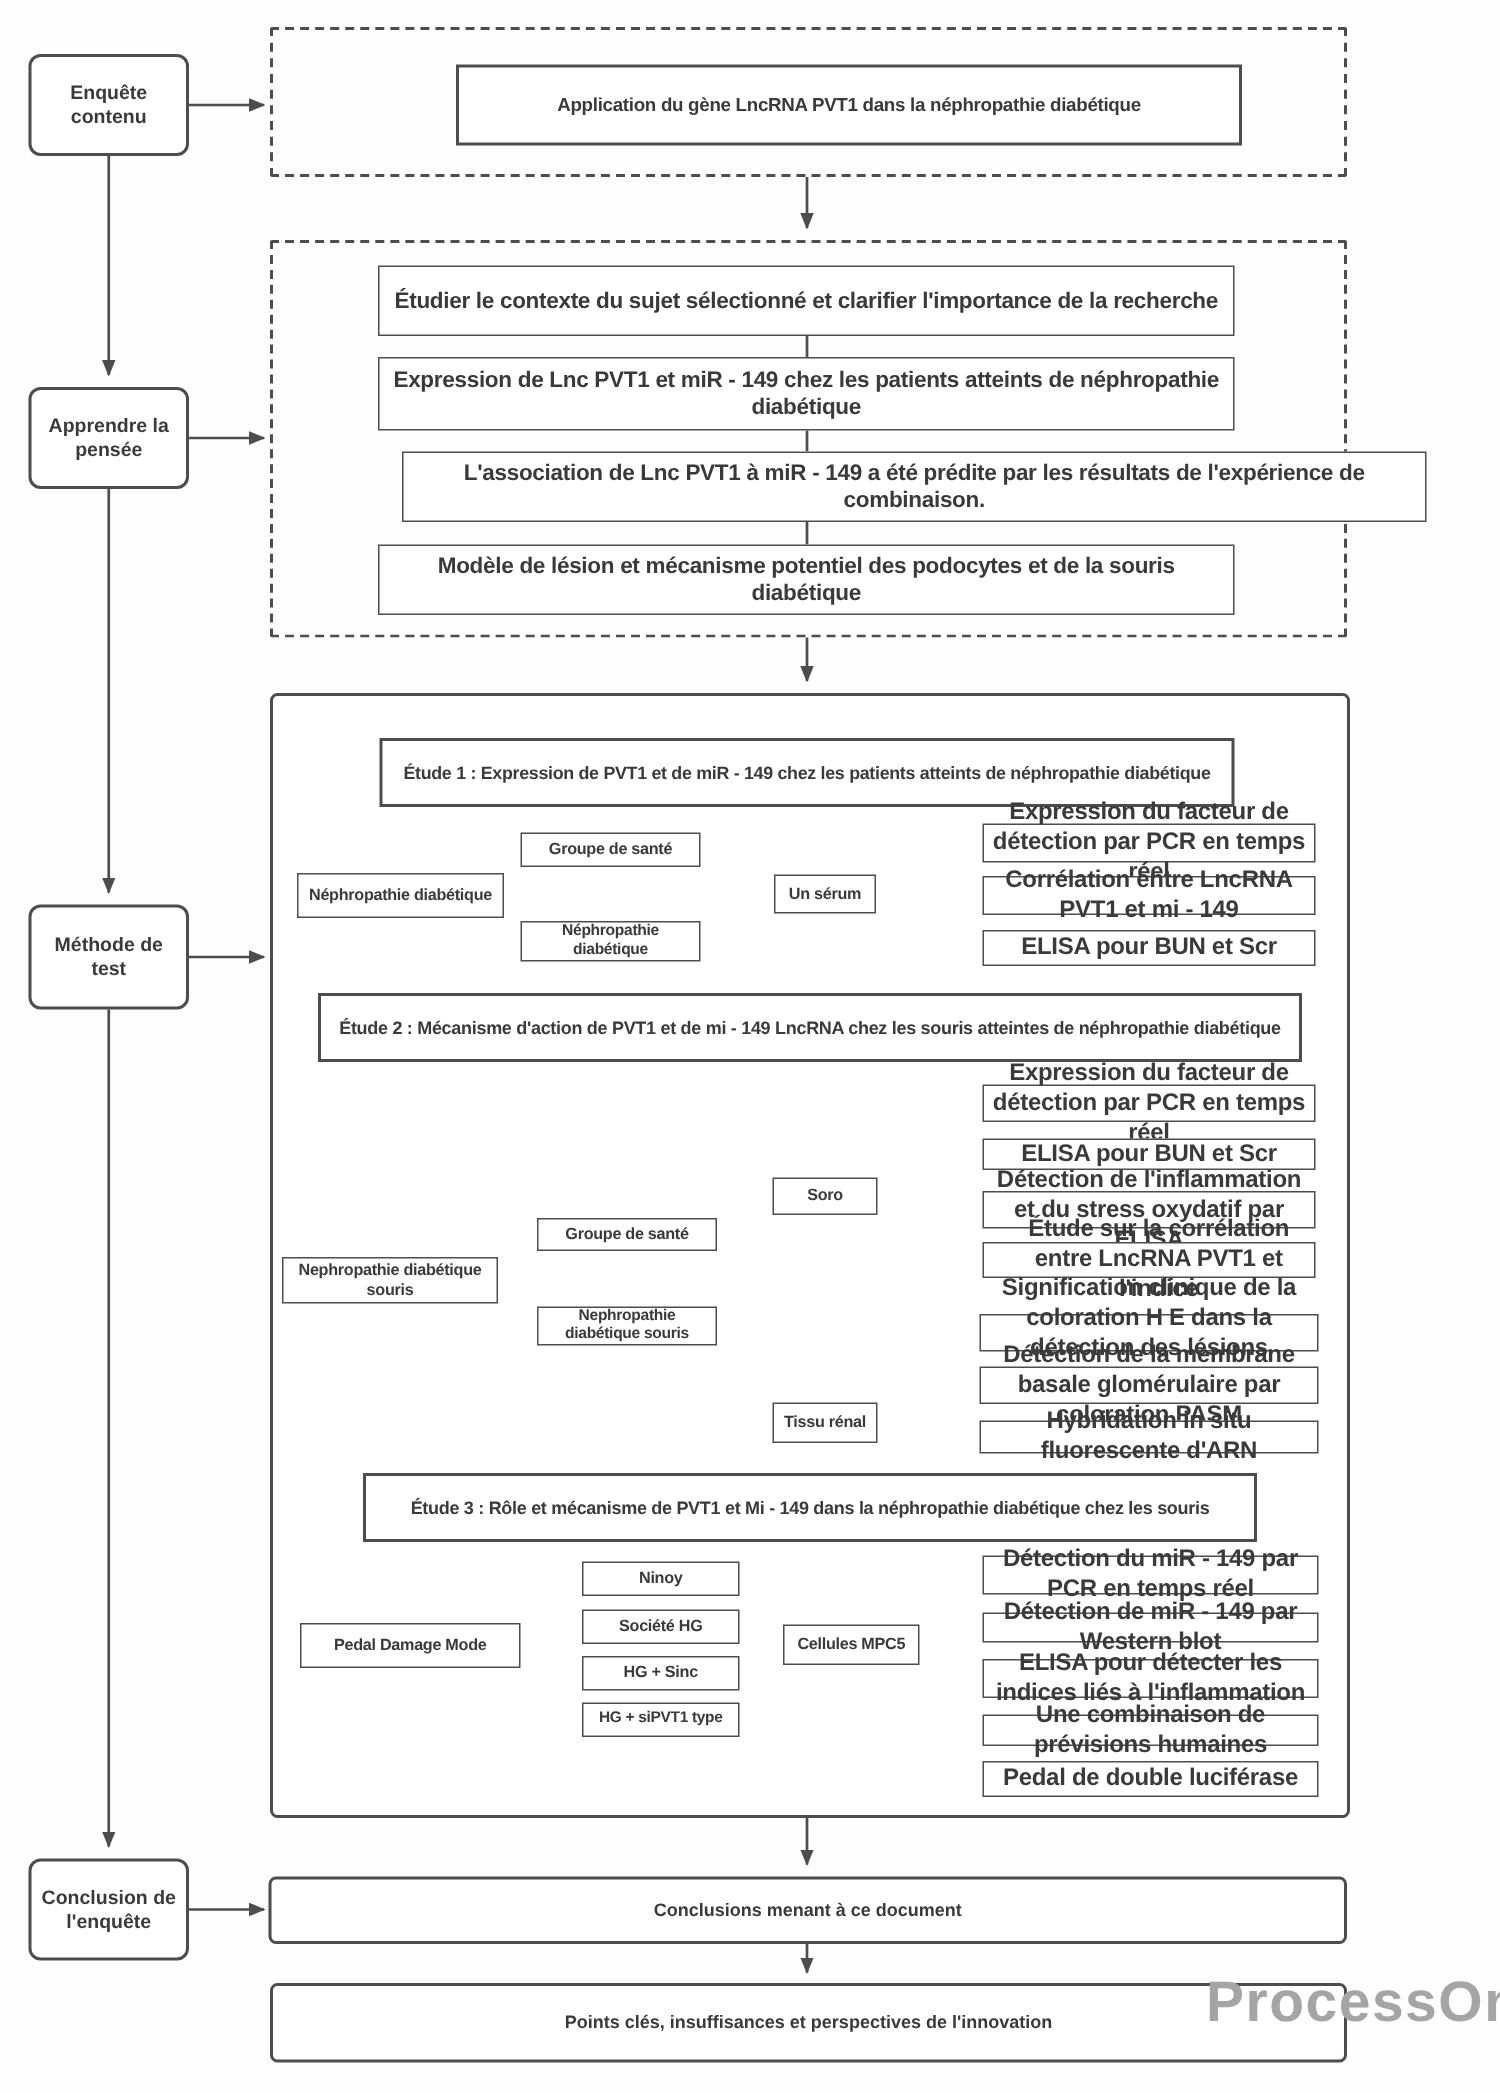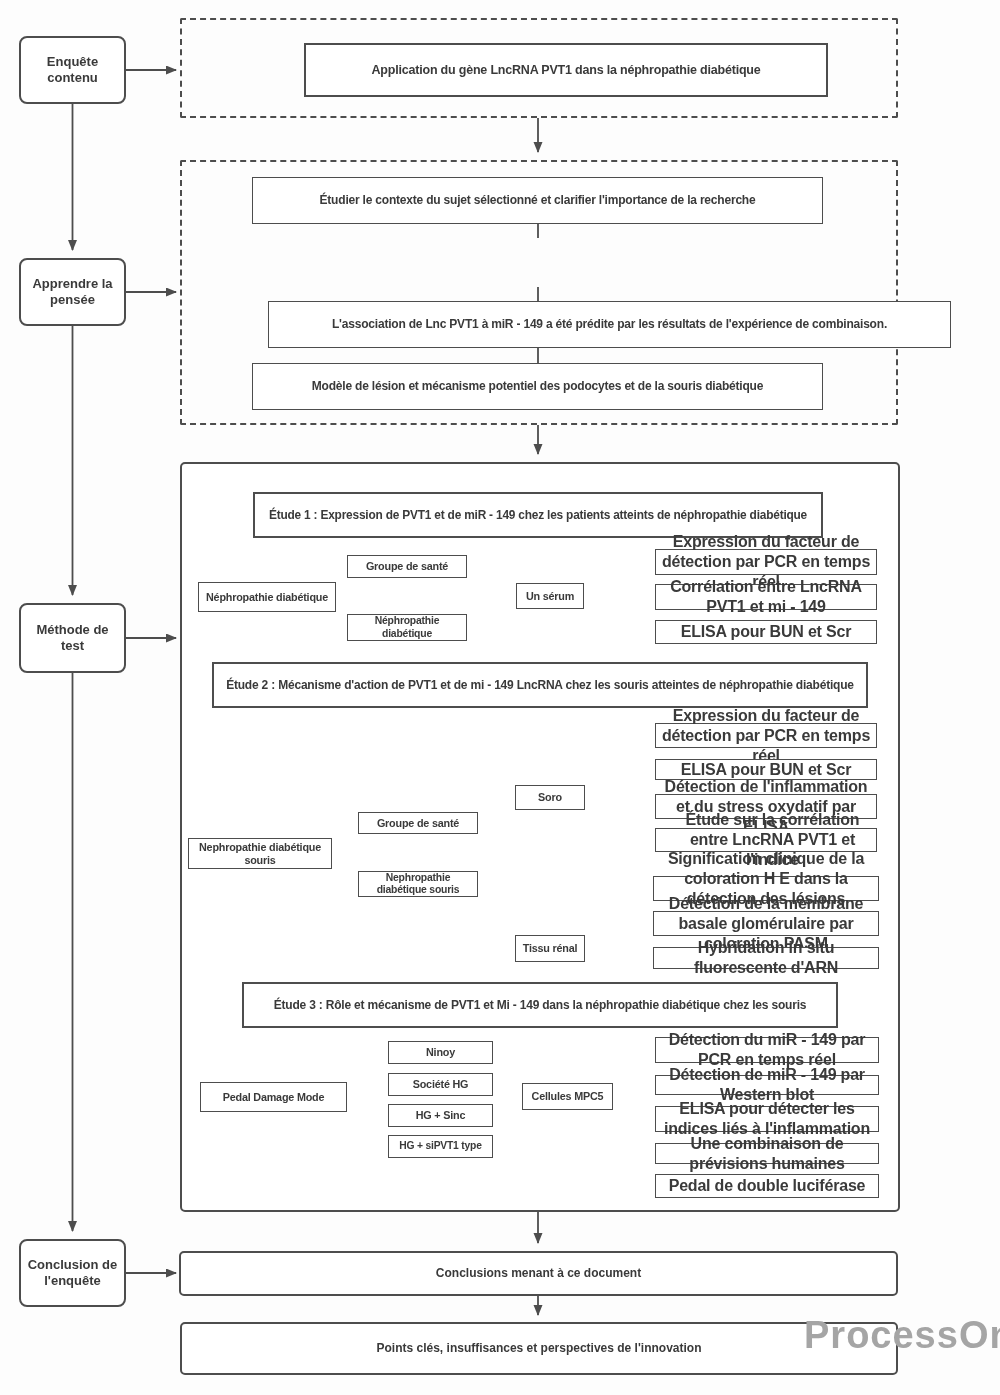--- a/index.html
+++ b/index.html
@@ -11,21 +11,21 @@
     position:absolute;box-sizing:border-box;background:#fff;
     border:2px solid #4d4d4d;display:flex;align-items:center;justify-content:center;
     text-align:center;font-weight:700;line-height:1.2;
   }
   .stage{border-radius:8px;font-size:13px;padding:12px 6px;}
   .dashedbox{
     position:absolute;box-sizing:border-box;border:2px dashed #4d4d4d;background:transparent;border-radius:2px;
   }
   .bigbox{position:absolute;box-sizing:border-box;border:2px solid #4d4d4d;border-radius:5px;background:#fff;}
   .titlebox{font-size:12px;letter-spacing:-0.2px;padding:2px 8px;border-width:2px;}
-  .rowbox{font-size:12px;letter-spacing:-0.2px;padding:2px 8px;border-width:1.8px;}
+  .rowbox{font-size:15px;letter-spacing:-0.2px;padding:2px 8px;border-width:1.8px;}
   .node{font-size:10.8px;border-width:1.8px;padding:1px 3px;letter-spacing:-0.2px;}
   .out{font-size:16px;border-width:1.6px;padding:1px 4px;letter-spacing:-0.2px;line-height:1.25;}
   .widebox{border-radius:5px;font-size:12px;padding:2px 10px;}
   svg.connectors{position:absolute;left:0;top:0;width:1000px;height:1395px;pointer-events:none;}
   .watermark{
     position:absolute;left:804px;top:1314px;font-family:Liberation Sans, sans-serif;
     font-size:38px;font-weight:600;color:#a5a5a5;letter-spacing:1px;z-index:5;
   }
 </style>
 </head>
@@ -99,20 +99,21 @@
   <div class="box stage" style="left:19px;top:36px;width:107px;height:68px;">Enquête contenu</div>
   <div class="box stage" style="left:19px;top:258px;width:107px;height:68px;">Apprendre la pensée</div>
   <div class="box stage" style="left:19px;top:1239px;width:107px;height:68px;">Conclusion de l'enquête</div>
   <div class="box stage" style="left:19px;top:603px;width:107px;height:70px;">Méthode de test</div>
 
   <div class="dashedbox" style="left:180px;top:18px;width:718px;height:100px;"></div>
   <div class="box titlebox" style="left:262px;top:43px;width:524px;height:54px;font-size:12.5px;margin-left:42px;">Application du gène LncRNA PVT1 dans la néphropathie diabétique</div>
 
   <div class="dashedbox" style="left:180px;top:160px;width:718px;height:265px;"></div>
   <div class="box rowbox" style="left:252px;top:177px;width:571px;height:47px;">Étudier le contexte du sujet sélectionné et clarifier l'importance de la recherche</div>
+  <div class="box rowbox" style="left:252px;top:238px;width:571px;height:49px;">Expression de Lnc PVT1 et miR - 149 chez les patients atteints de néphropathie diabétique</div>
   <div class="box rowbox" style="left:268px;top:301px;width:683px;height:47px;">L'association de Lnc PVT1 à miR - 149 a été prédite par les résultats de l'expérience de combinaison.</div>
   <div class="box rowbox" style="left:252px;top:363px;width:571px;height:47px;">Modèle de lésion et mécanisme potentiel des podocytes et de la souris diabétique</div>
 
   <div class="bigbox" style="left:180px;top:462px;width:720px;height:750px;"></div>
 
   <div class="box titlebox" style="left:253px;top:492px;width:570px;height:46px;font-size:11.9px;">Étude 1 : Expression de PVT1 et de miR - 149 chez les patients atteints de néphropathie diabétique</div>
   <div class="box node" style="left:198px;top:582px;width:138px;height:30px;">Néphropathie diabétique</div>
   <div class="box node" style="left:347px;top:555px;width:120px;height:23px;">Groupe de santé</div>
   <div class="box node" style="left:347px;top:614px;width:120px;height:27px;font-size:10.4px;">Néphropathie diabétique</div>
   <div class="box node" style="left:516px;top:583px;width:68px;height:26px;">Un sérum</div>

